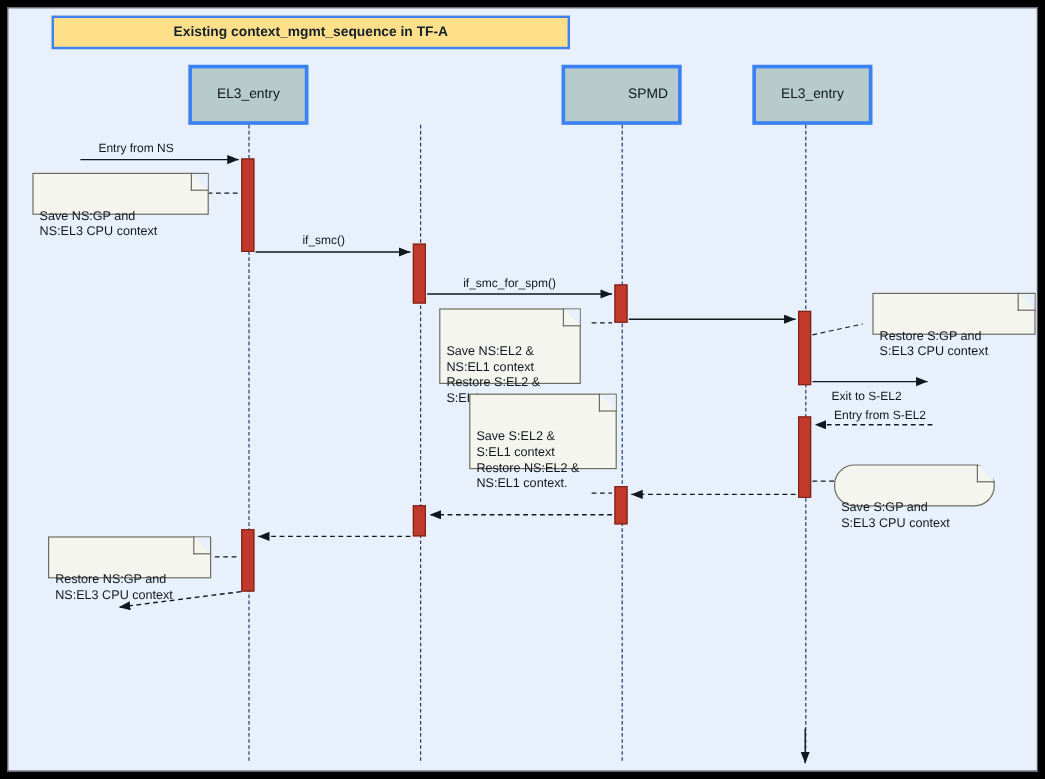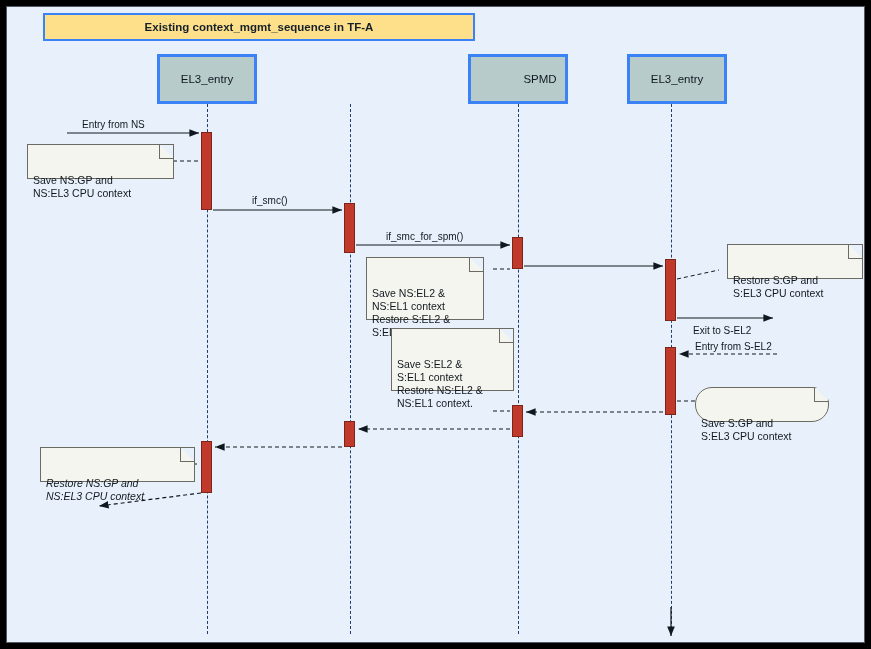--- a/index.html
+++ b/index.html
@@ -219,20 +219,20 @@
 Restore NS:EL2 &amp;
 NS:EL1 context.</span>
     </div>
 
     <div class="note" style="left:688px; top:380px; width:134px; height:35px;border-radius:17px;">
       <span class="fold"></span>
       <span>Save S:GP and
 S:EL3 CPU context</span>
     </div>
 
-    <div class="note" style="left:33px; top:440px; width:155px; height:35px;font-style:italic;">
+    <div class="note" style="left:33px; top:440px; width:136px; height:35px;">
       <span class="fold"></span>
       <span>Restore NS:GP and
 NS:EL3 CPU context</span>
     </div>
 
   </div>
 </div>
 
 </body></html>

